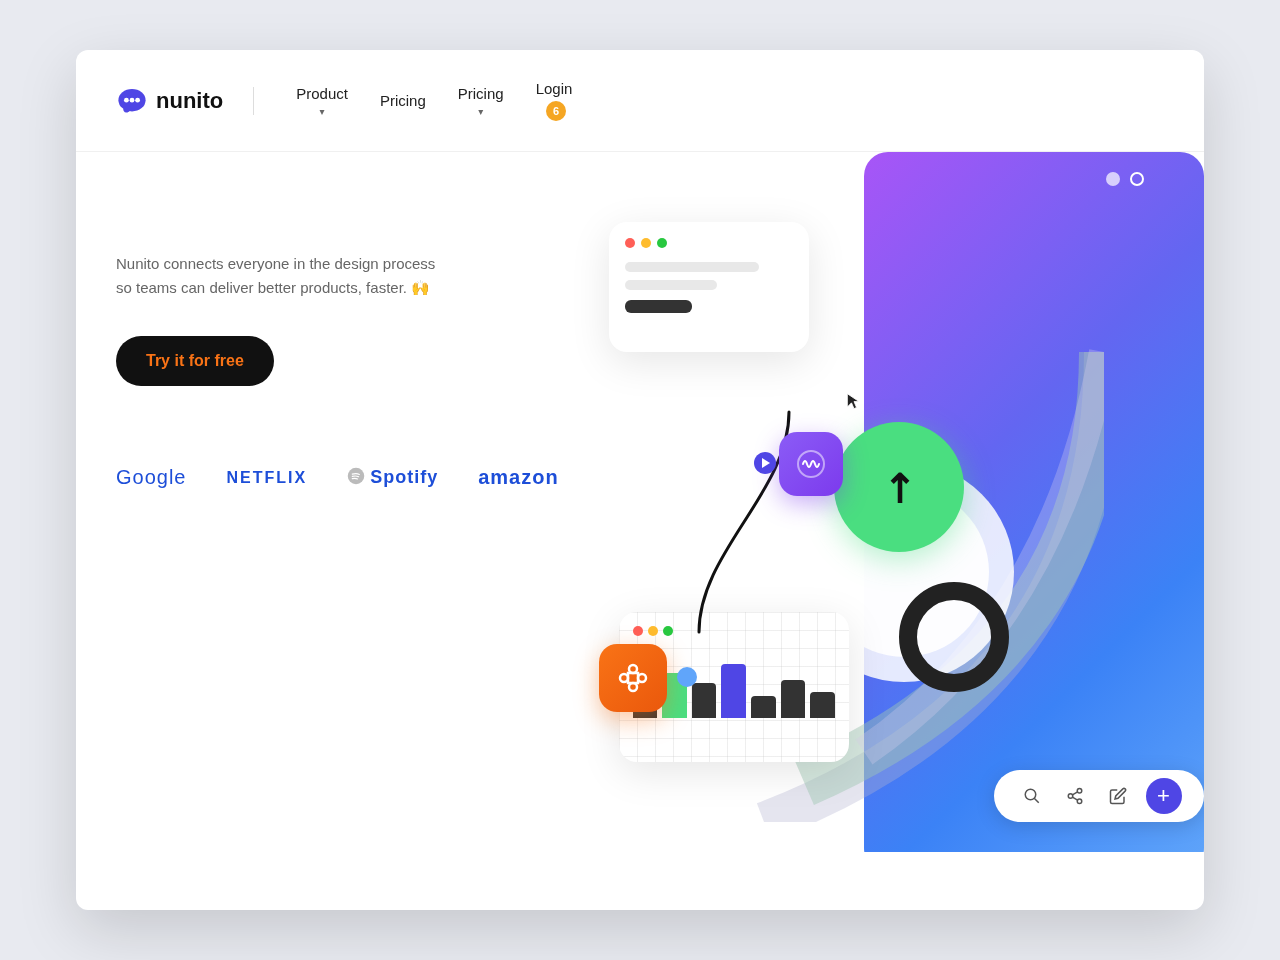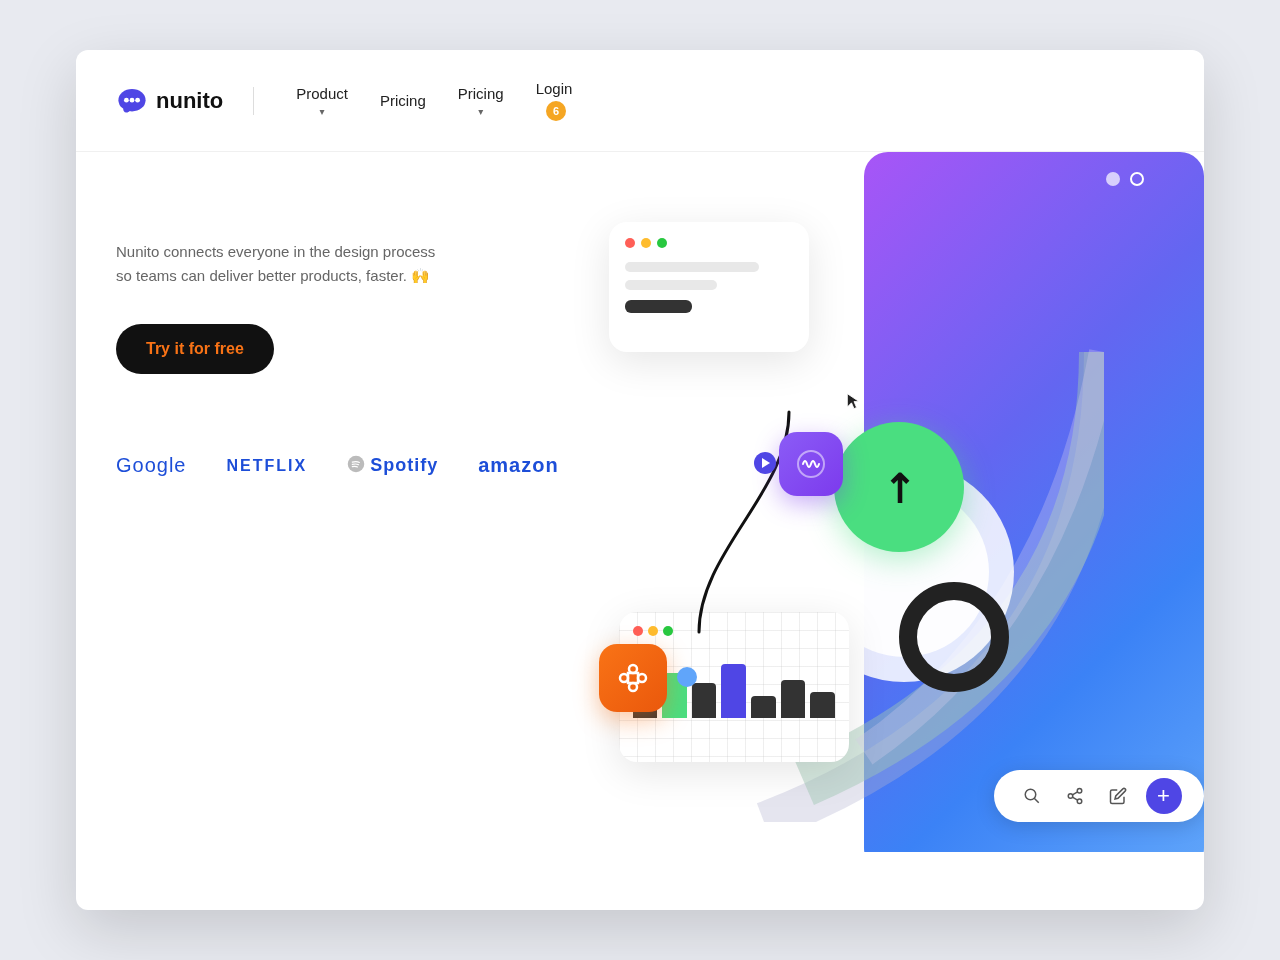--- a/index.html
+++ b/index.html
@@ -141,21 +141,21 @@
       width: 100%;
       height: 10px;
       background: #90EE90;
       z-index: -1;
       border-radius: 3px;
     }
     .hero-description {
       font-size: 15px;
       color: #666;
       line-height: 1.6;
-      margin-top: 28px;
+      margin-top: 40px;
       max-width: 320px;
     }
     .try-btn {
       margin-top: 36px;
       background: #111;
       color: #f97316;
       border: none;
       border-radius: 50px;
       padding: 16px 30px;
       font-size: 16px;

